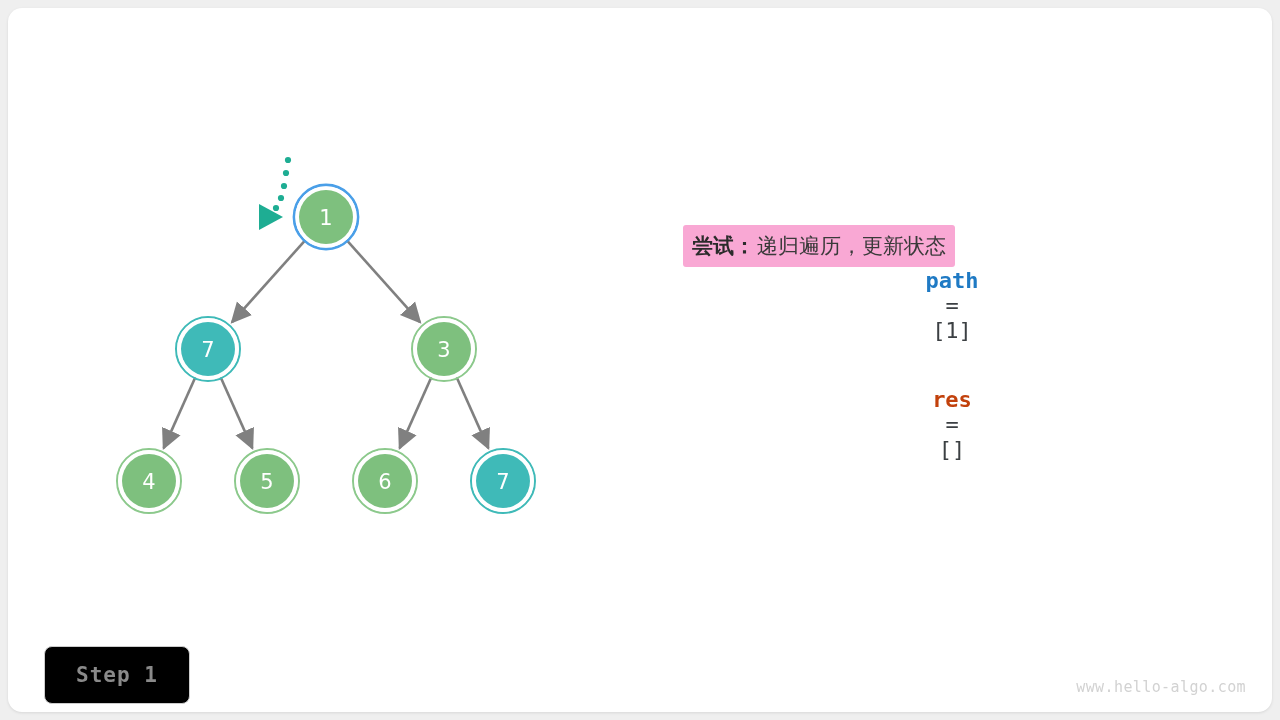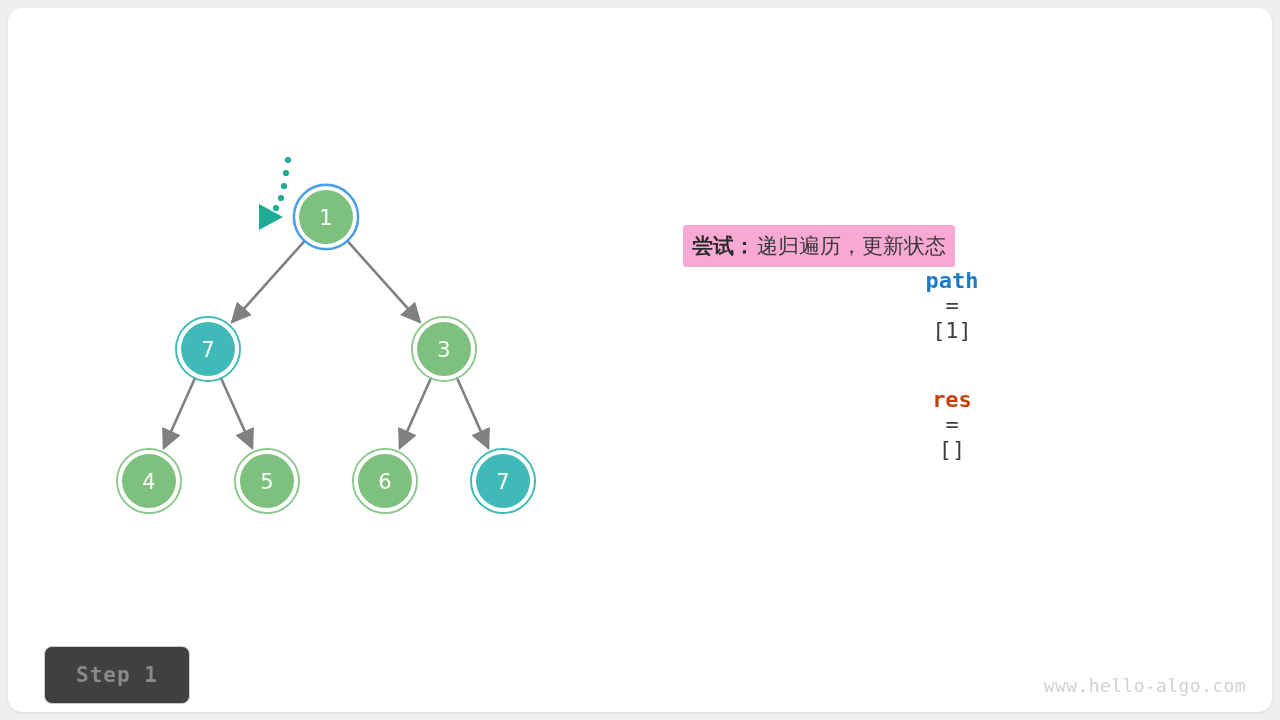--- a/index.html
+++ b/index.html
@@ -100,38 +100,38 @@
 
   
   #step-badge {
     position: absolute;
     left: 36px;
     top: 638px;
     width: 144px;
     height: 56px;
     border: 1px solid #cccccc;
     border-radius: 8px;
-    background: #404040;
+    background: #000000;
     display: flex;
     align-items: center;
     justify-content: center;
     font-family: "DejaVu Sans Mono", monospace;
     font-size: 21px;
     font-weight: bold;
     color: #8a8a8a;
     letter-spacing: 1px;
   }
 
   
   #watermark {
     position: absolute;
     right: 26px;
     bottom: 16px;
     font-family: "DejaVu Sans Mono", monospace;
-    font-size: 18px;
+    font-size: 15px;
     color: #d2d2d2;
     letter-spacing: 0.4px;
   }
 </style>
 </head>
 <body>
 
 <div id="stage">
   <div id="card">
 

